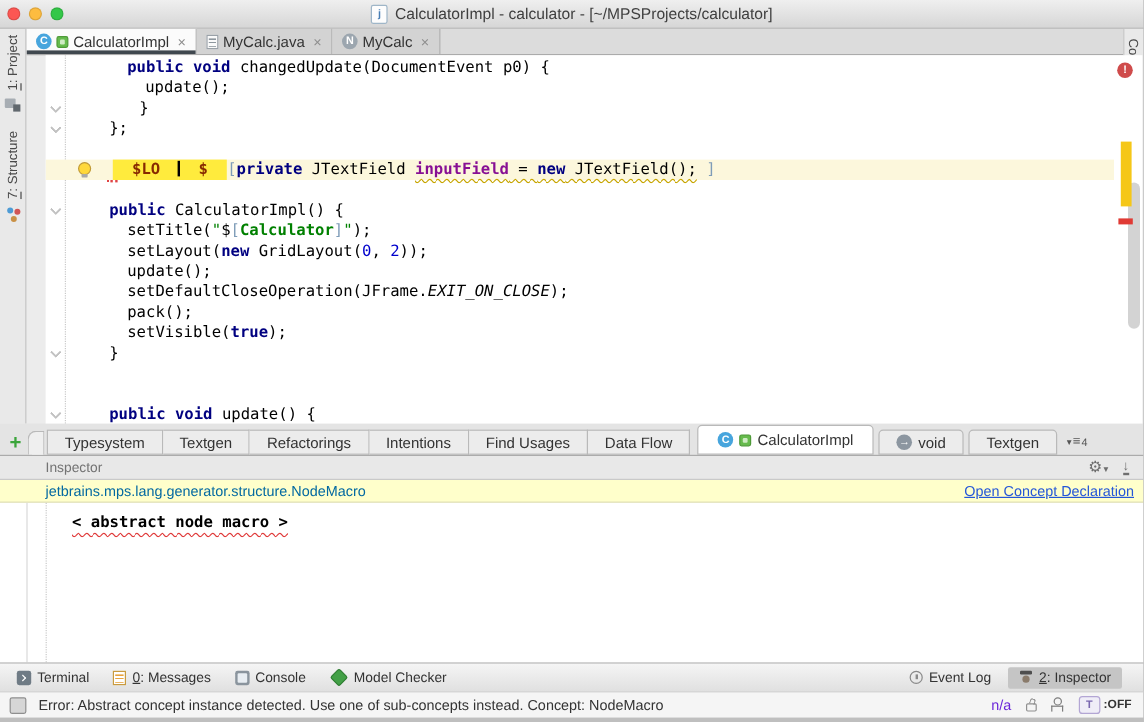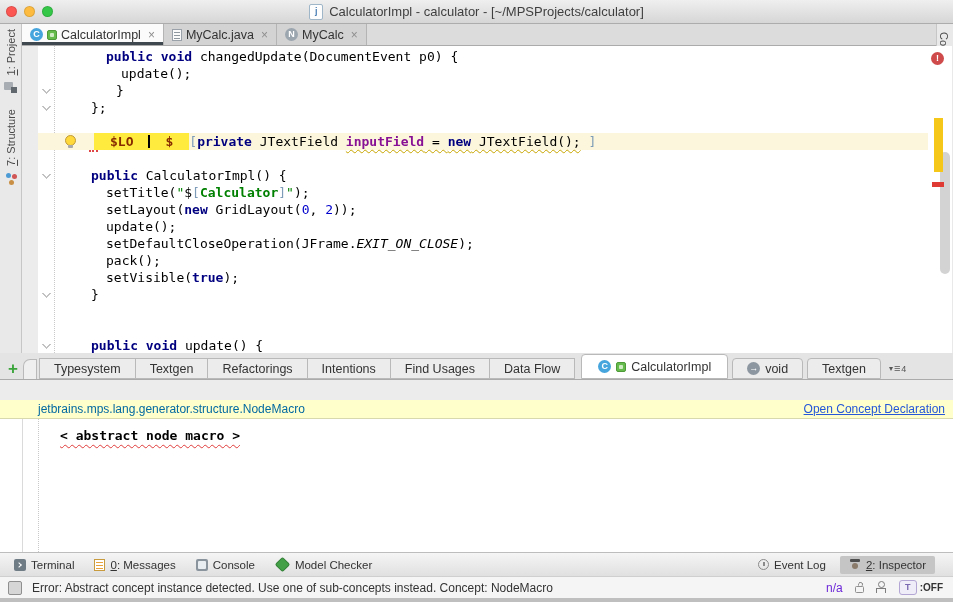--- a/index.html
+++ b/index.html
@@ -236,20 +236,25 @@
       <div class="btab module">
         <span>Textgen</span>
       </div>
       <div class="overflow">
         <span class="caret">▾</span>
         <span>≡</span>
         <span class="count">4</span>
       </div>
     </div>
 
+  <div class="insp-header">
+    <span class="insp-title">Inspector</span>
+    <span class="gear">⚙<span class="gear-caret">▾</span></span>
+    <span class="hide-btn">↓</span>
+  </div>
 
   <div class="concept-bar">
     <span class="fq">jetbrains.mps.lang.generator.structure.NodeMacro</span>
     <span class="link">Open Concept Declaration</span>
   </div>
 
   <div class="insp-body">
     <div class="insp-vline"></div>
     <div class="insp-dots"></div>
     <span class="insp-content">&lt; abstract node macro &gt;</span>

